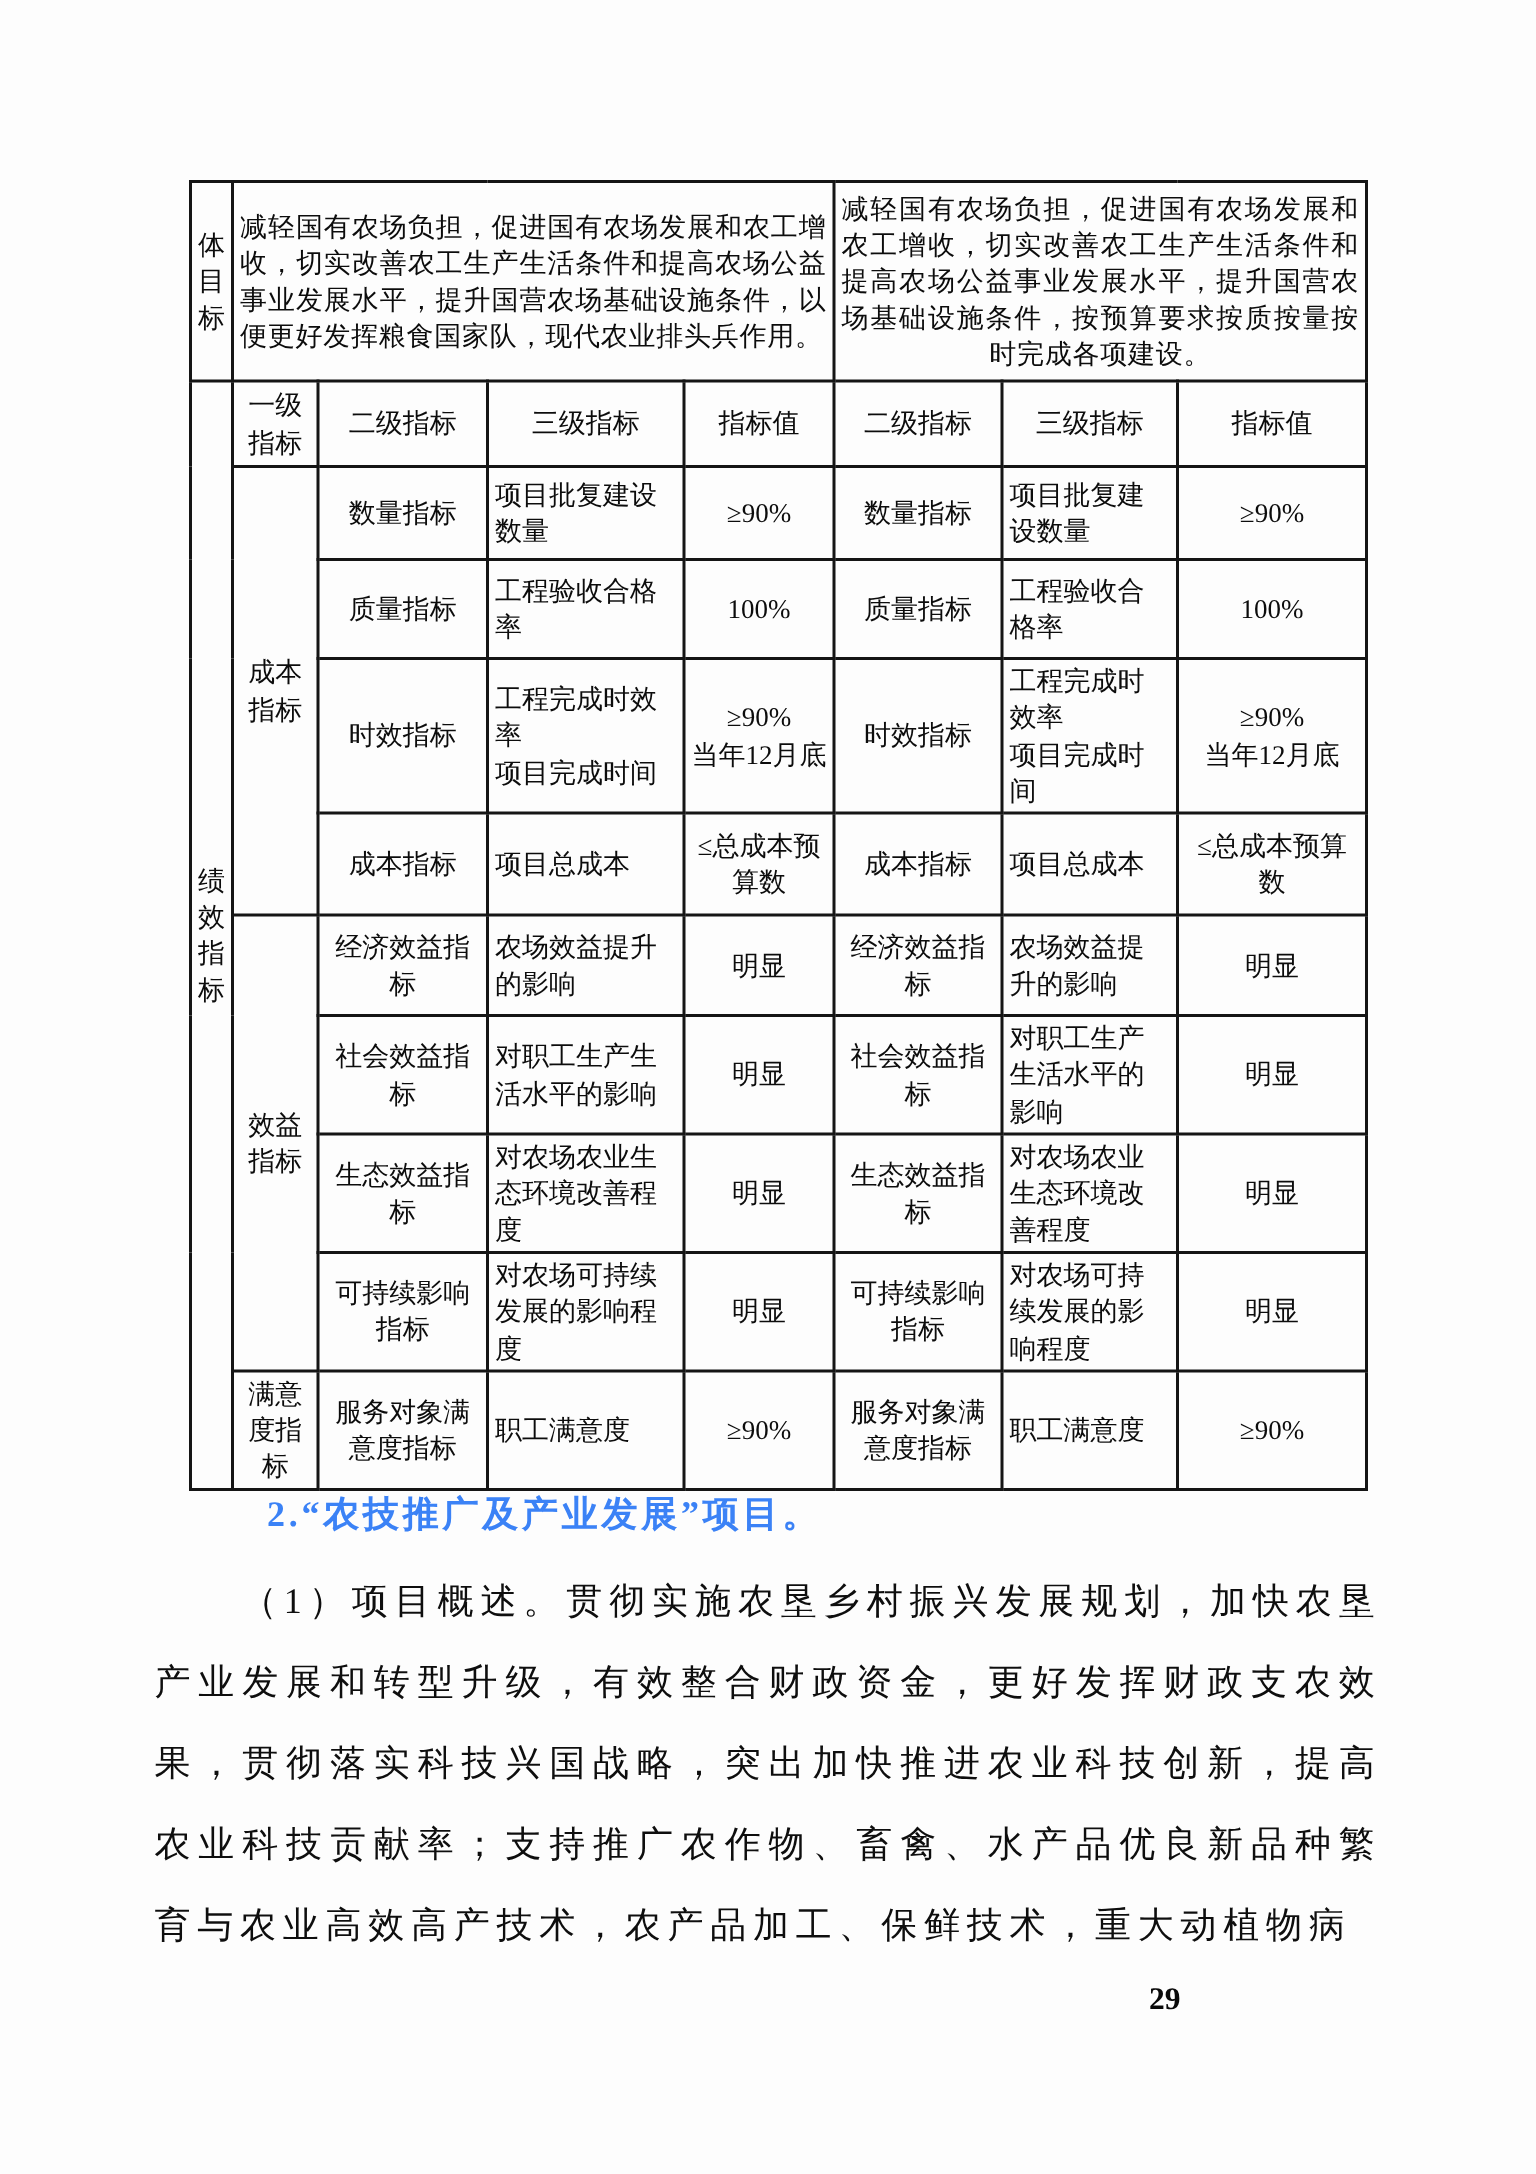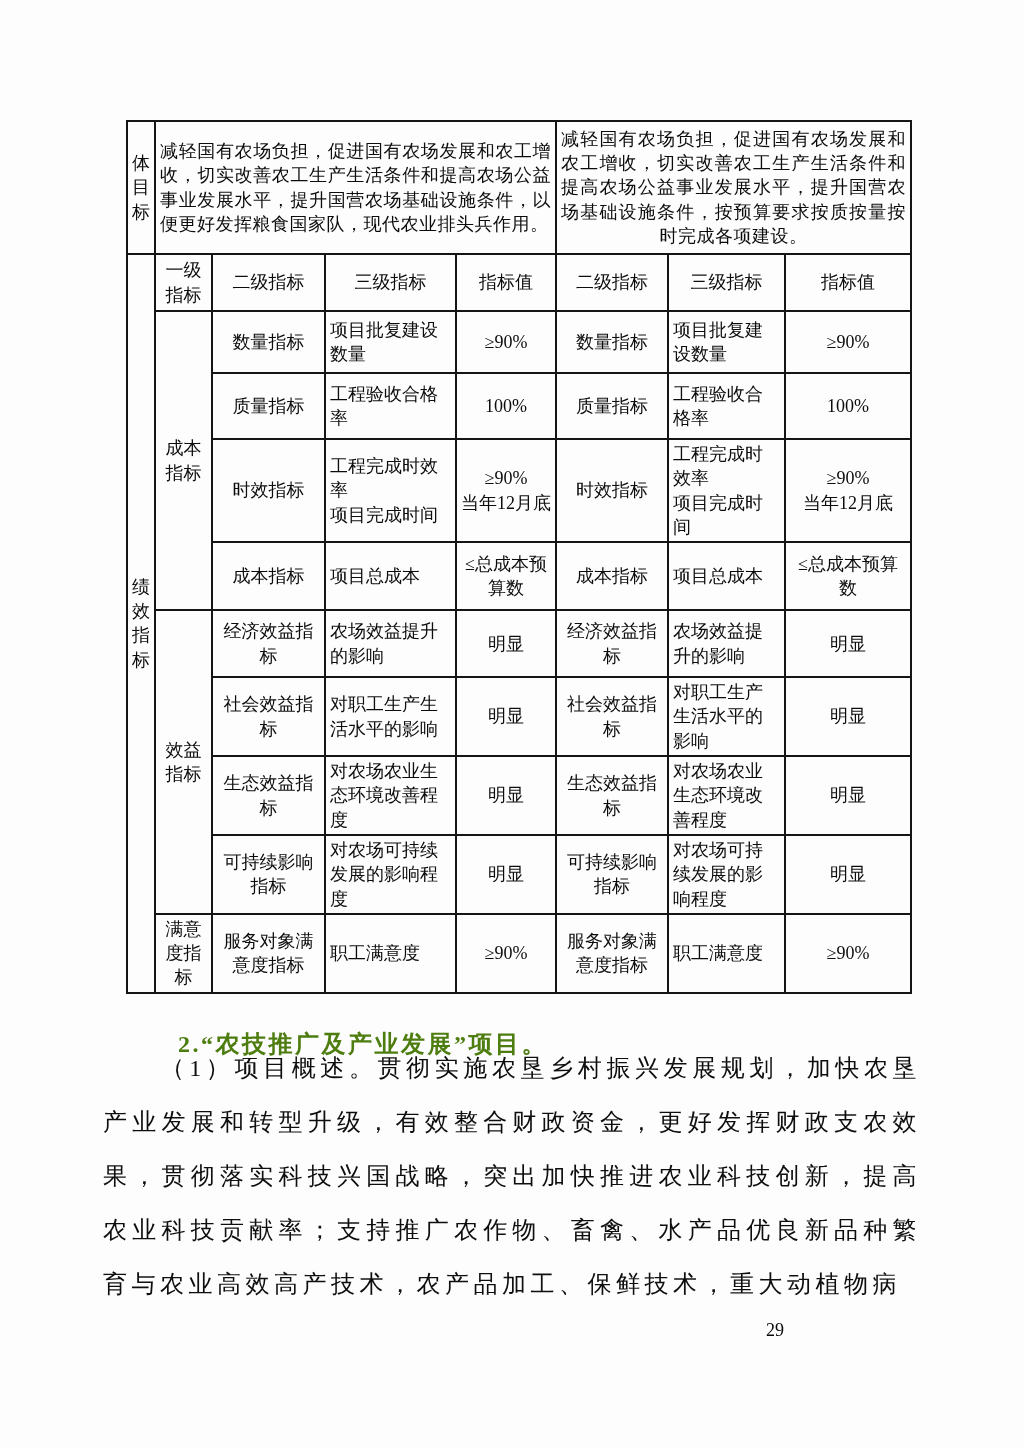--- a/index.html
+++ b/index.html
@@ -48,43 +48,43 @@
     word-break:break-all;
     line-height:1.65;
     padding:2px 3px;
   }
   td.center{text-align:center;}
   td.left{text-align:left;padding-left:5px;}
   td.wrap{white-space:pre-line;}
   
   .section-heading{
     position:absolute;
-    left:178px;top:1028px;
+    left:178px;top:993px;
     width:760px;
     font-size:24px;
     font-weight:bold;
     letter-spacing:2.5px;
-    color:#4d7c0f;
+    color:#3b82f6;
   }
   .body-paragraph{
     position:absolute;
     left:103px;top:1041px;
     width:818px;
     font-size:24px;
     line-height:54px;
     letter-spacing:4.5px;
     text-align:justify;
     text-indent:2.4em;
     color:#0e0e0e;
   }
   .page-number{
     position:absolute;
     left:766px;top:1320px;
-    font-size:18px;
-    font-weight:normal;
+    font-size:21px;
+    font-weight:bold;
     color:#0a0a0a;
   }
 </style>
 </head>
 <body>
 
 <div class="page">
 
   <table class="indicator">
     <colgroup>

